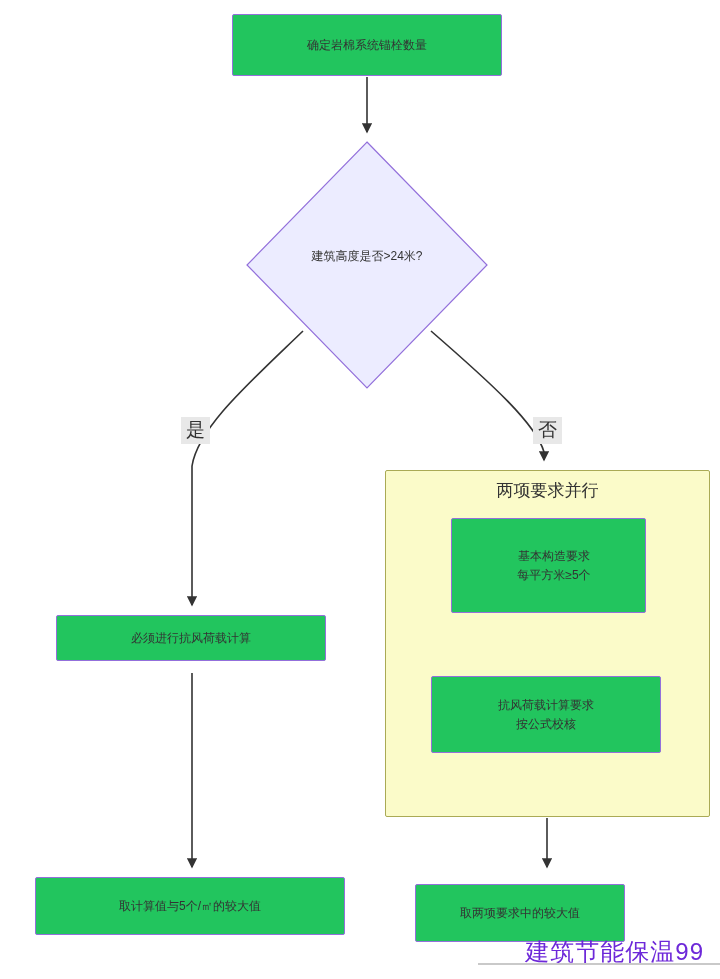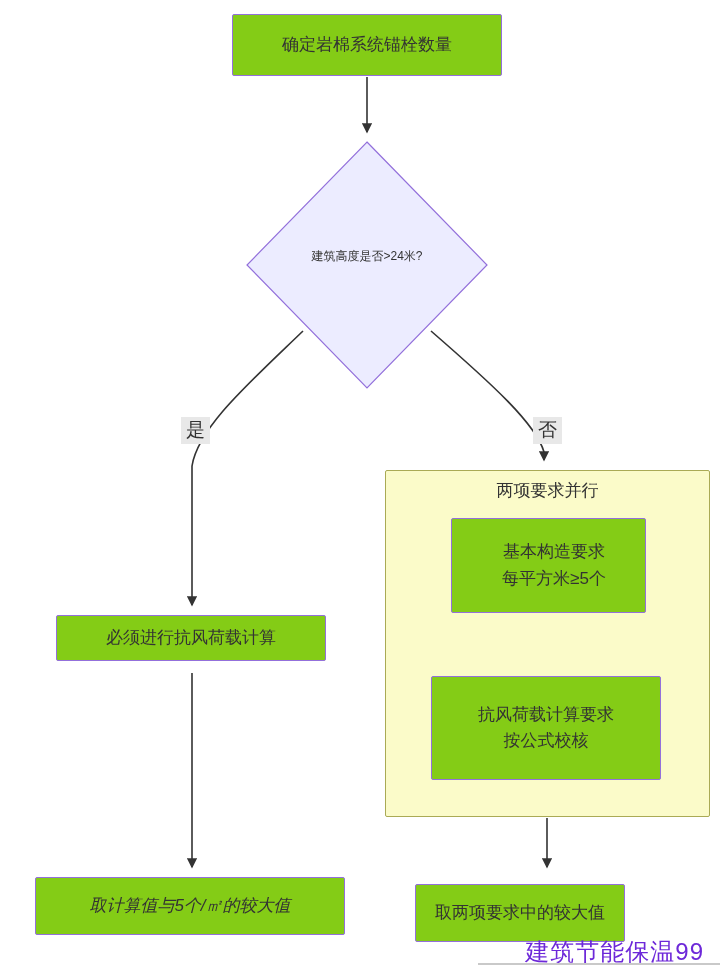--- a/index.html
+++ b/index.html
@@ -20,29 +20,29 @@
     left: 0; top: 0;
     width: 720px; height: 979px;
   }
   .edge {
     fill: none;
     stroke: #333333;
     stroke-width: 1.6;
   }
   .node {
     position: absolute;
-    background: #84cc16;
+    background: #22c55e;
     border: 1px solid #9370DB;
     border-radius: 2px;
     display: flex;
     flex-direction: column;
     align-items: center;
     justify-content: center;
     text-align: center;
-    font-size: 17px;
+    font-size: 12px;
     line-height: 1.55;
     color: #333333;
     padding: 4px 8px;
   }
   .diamond-label {
     position: absolute;
     left: 257px;
     top: 248px;
     width: 220px;
     text-align: center;
@@ -134,27 +134,27 @@
   </div>
 
   <div class="group">
     <div class="group-title">两项要求并行</div>
 
     <div class="node" style="left:65px; top:47px; width:195px; height:95px;padding-left:19px;">
       <span>基本构造要求</span>
       <span>每平方米≥5个</span>
     </div>
 
-    <div class="node" style="left:45px; top:205px; width:230px; height:104px;">
+    <div class="node" style="left:45px; top:205px; width:230px; height:77px;">
       <span>抗风荷载计算要求</span>
       <span>按公式校核</span>
     </div>
   </div>
 
-  <div class="node" style="left:35px; top:877px; width:310px; height:58px;font-style:italic;">
+  <div class="node" style="left:35px; top:877px; width:310px; height:58px;">
     <span>取计算值与5个/㎡的较大值</span>
   </div>
 
   <div class="node" style="left:415px; top:884px; width:210px; height:58px;">
     <span>取两项要求中的较大值</span>
   </div>
 
   <div class="watermark">建筑节能保温99</div>
   <div class="watermark-line"></div>
 

